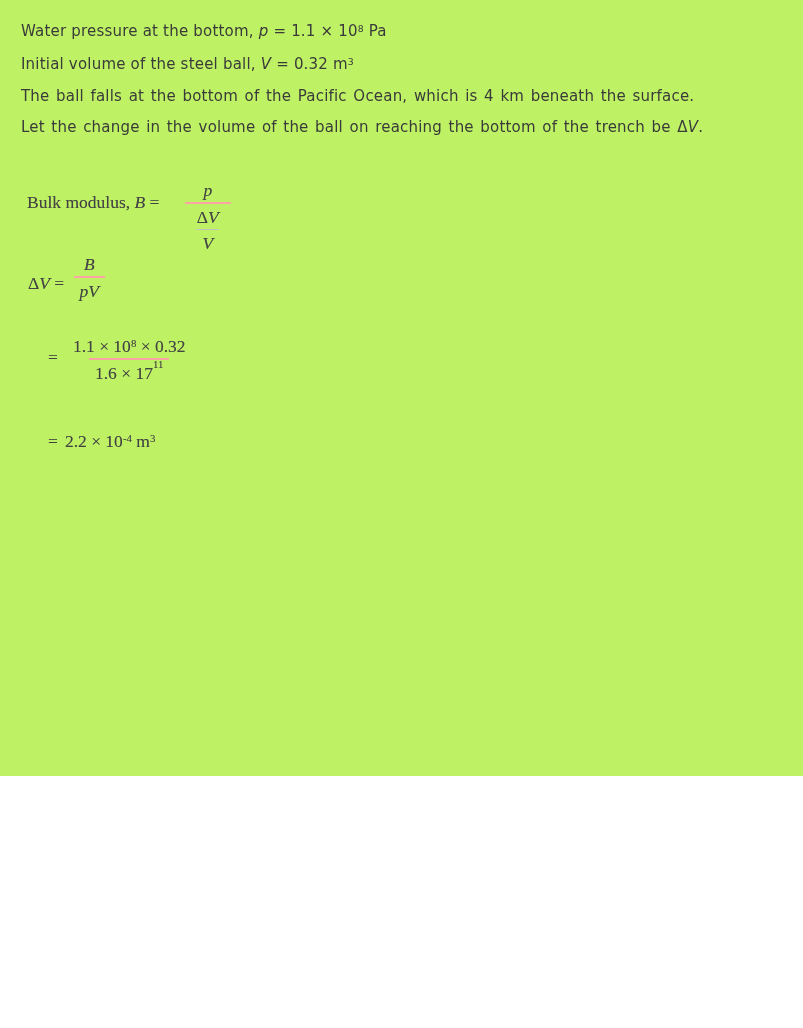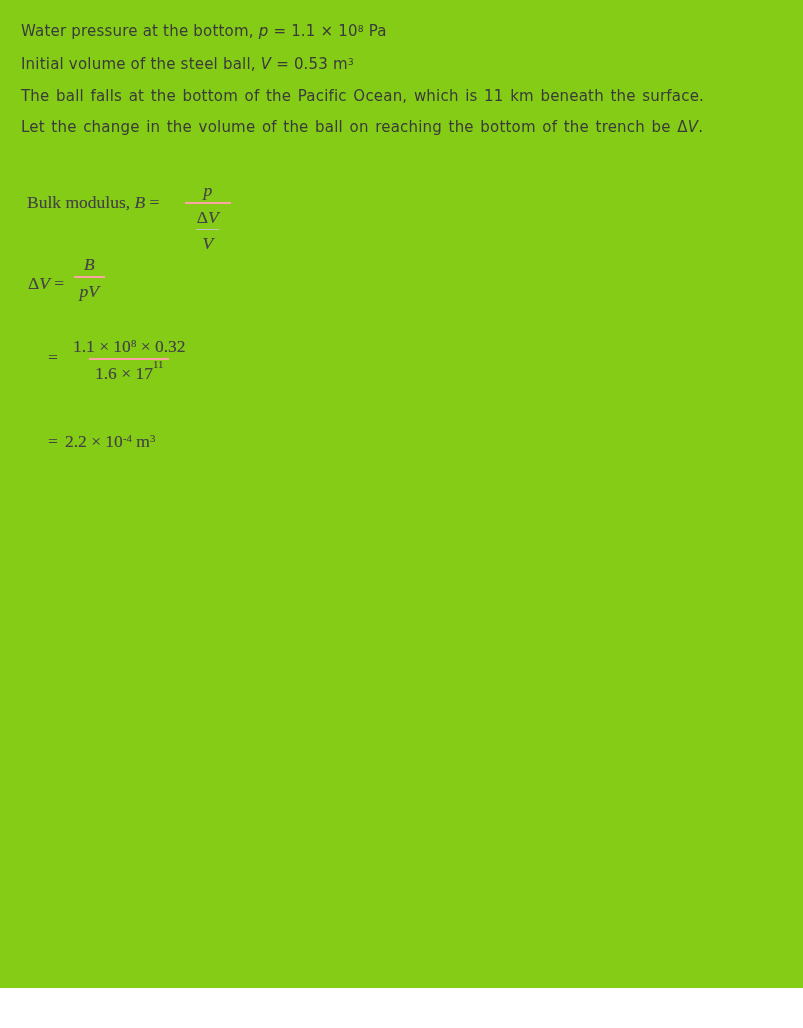--- a/index.html
+++ b/index.html
@@ -1,20 +1,20 @@
 <!DOCTYPE html>
 <html><head>
 <meta charset="utf-8">
 <style>
   html, body { margin: 0; padding: 0; background: #ffffff; }
   .page {
     position: relative;
     width: 803px;
-    height: 988px;
-    background: #84cc16;
+    height: 776px;
+    background: #bef264;
     overflow: hidden;
     font-family: "DejaVu Sans", sans-serif;
     color: #3a3a3a;
   }
 
   
   .intro {
     position: absolute;
     left: 21px;
     top: 16px;
@@ -87,22 +87,22 @@
   .f4 { left: 48px;  top: 431px; }
   .f4 .m-eq { margin-right: 7px; }
 </style>
 </head>
 <body>
 
 <div class="page">
 
   <div class="intro">
     <p><span>Water pressure at the bottom, </span><span class="it">p</span><span> = 1.1 × 10</span><span class="sup">8</span><span> Pa</span></p>
-    <p><span>Initial volume of the steel ball, </span><span class="it">V</span><span> = 0.53 m</span><span class="sup">3</span></p>
-    <p class="stretch"><span>The ball falls at the bottom of the Pacific Ocean, which is 11 km beneath the surface.</span></p>
+    <p><span>Initial volume of the steel ball, </span><span class="it">V</span><span> = 0.32 m</span><span class="sup">3</span></p>
+    <p class="stretch"><span>The ball falls at the bottom of the Pacific Ocean, which is 4 km beneath the surface.</span></p>
     <p class="stretch"><span>Let the change in the volume of the ball on reaching the bottom of the trench be Δ</span><span class="it">V</span><span>.</span></p>
   </div>
 
   <div class="formula f1">
     <span class="lhs"><span>Bulk modulus, </span><span class="it">B</span><span> = </span></span>
     <span class="frac">
       <span class="num"><span class="it">p</span></span>
       <span class="den">
         <span class="frac light">
           <span class="num"><span>Δ</span><span class="it">V</span></span>

